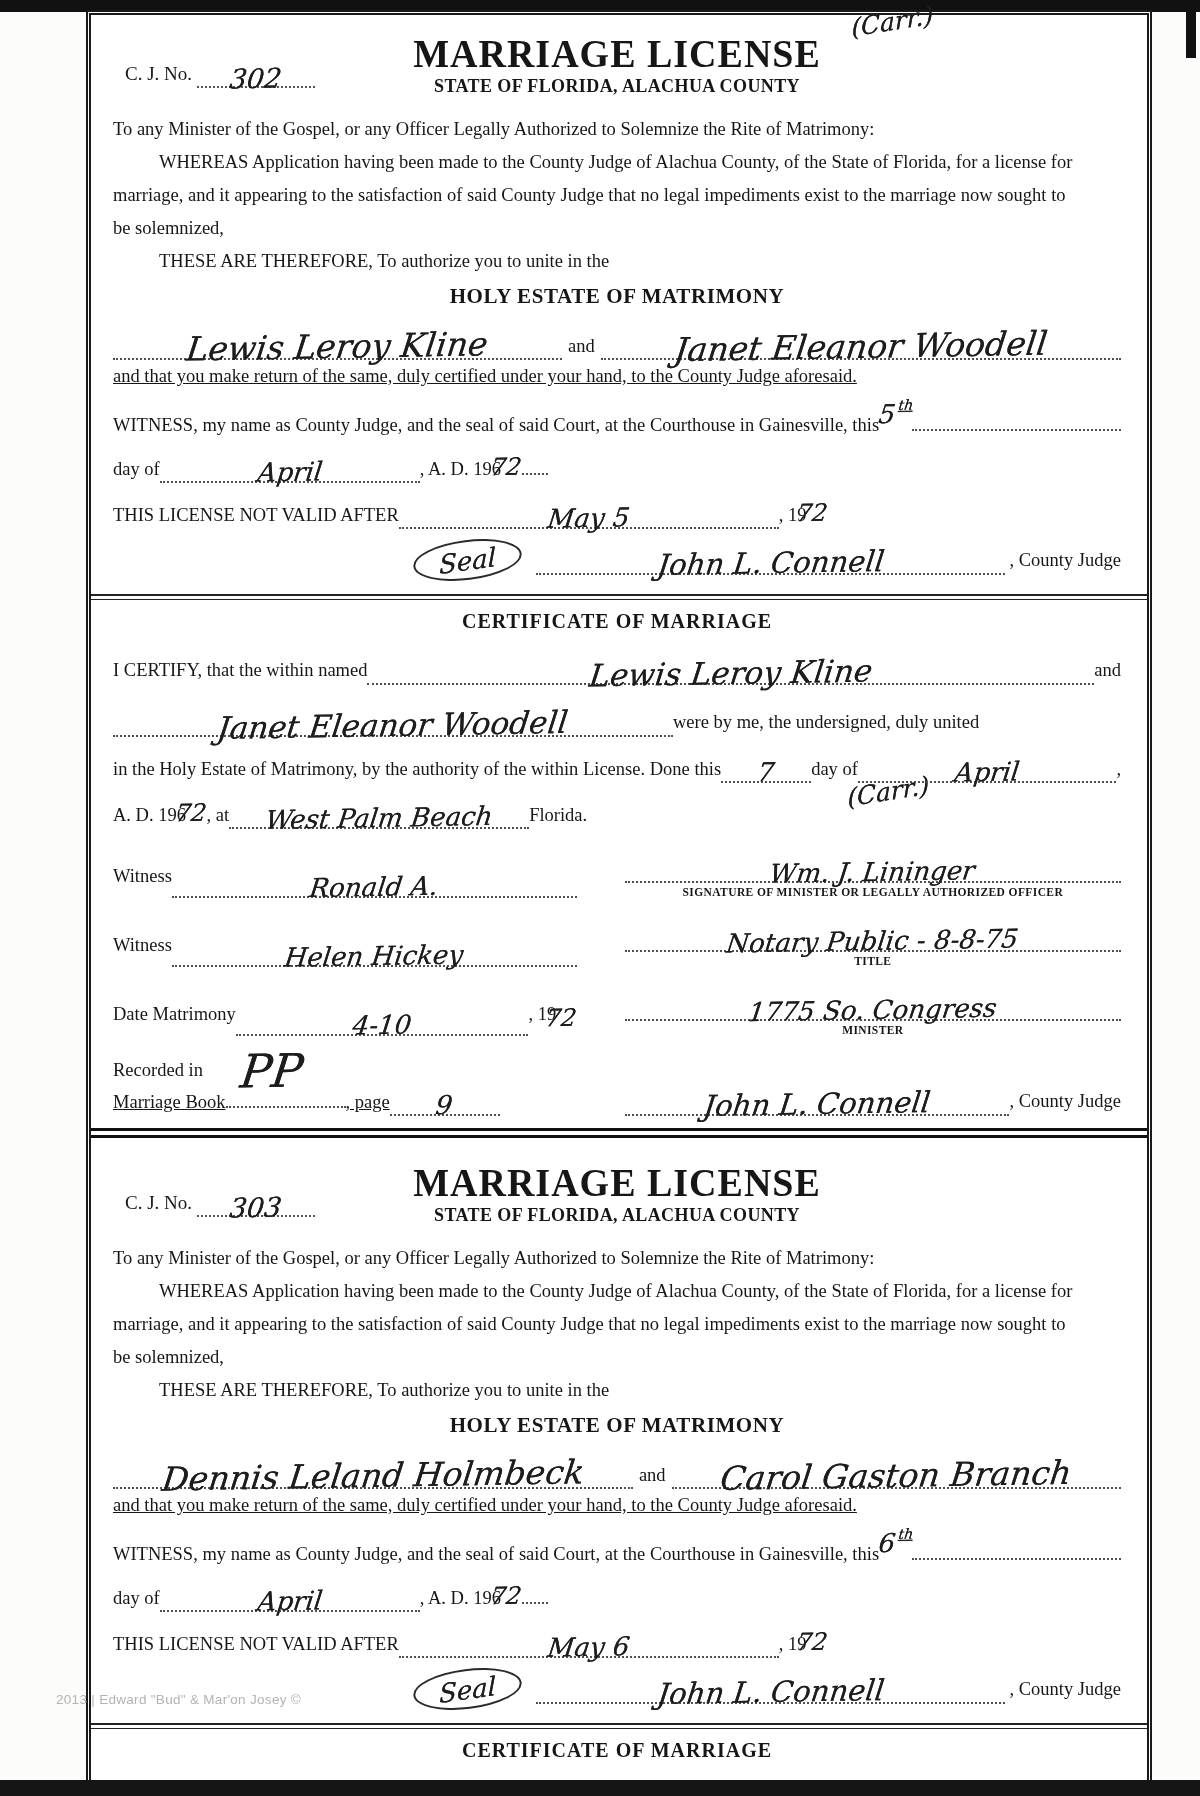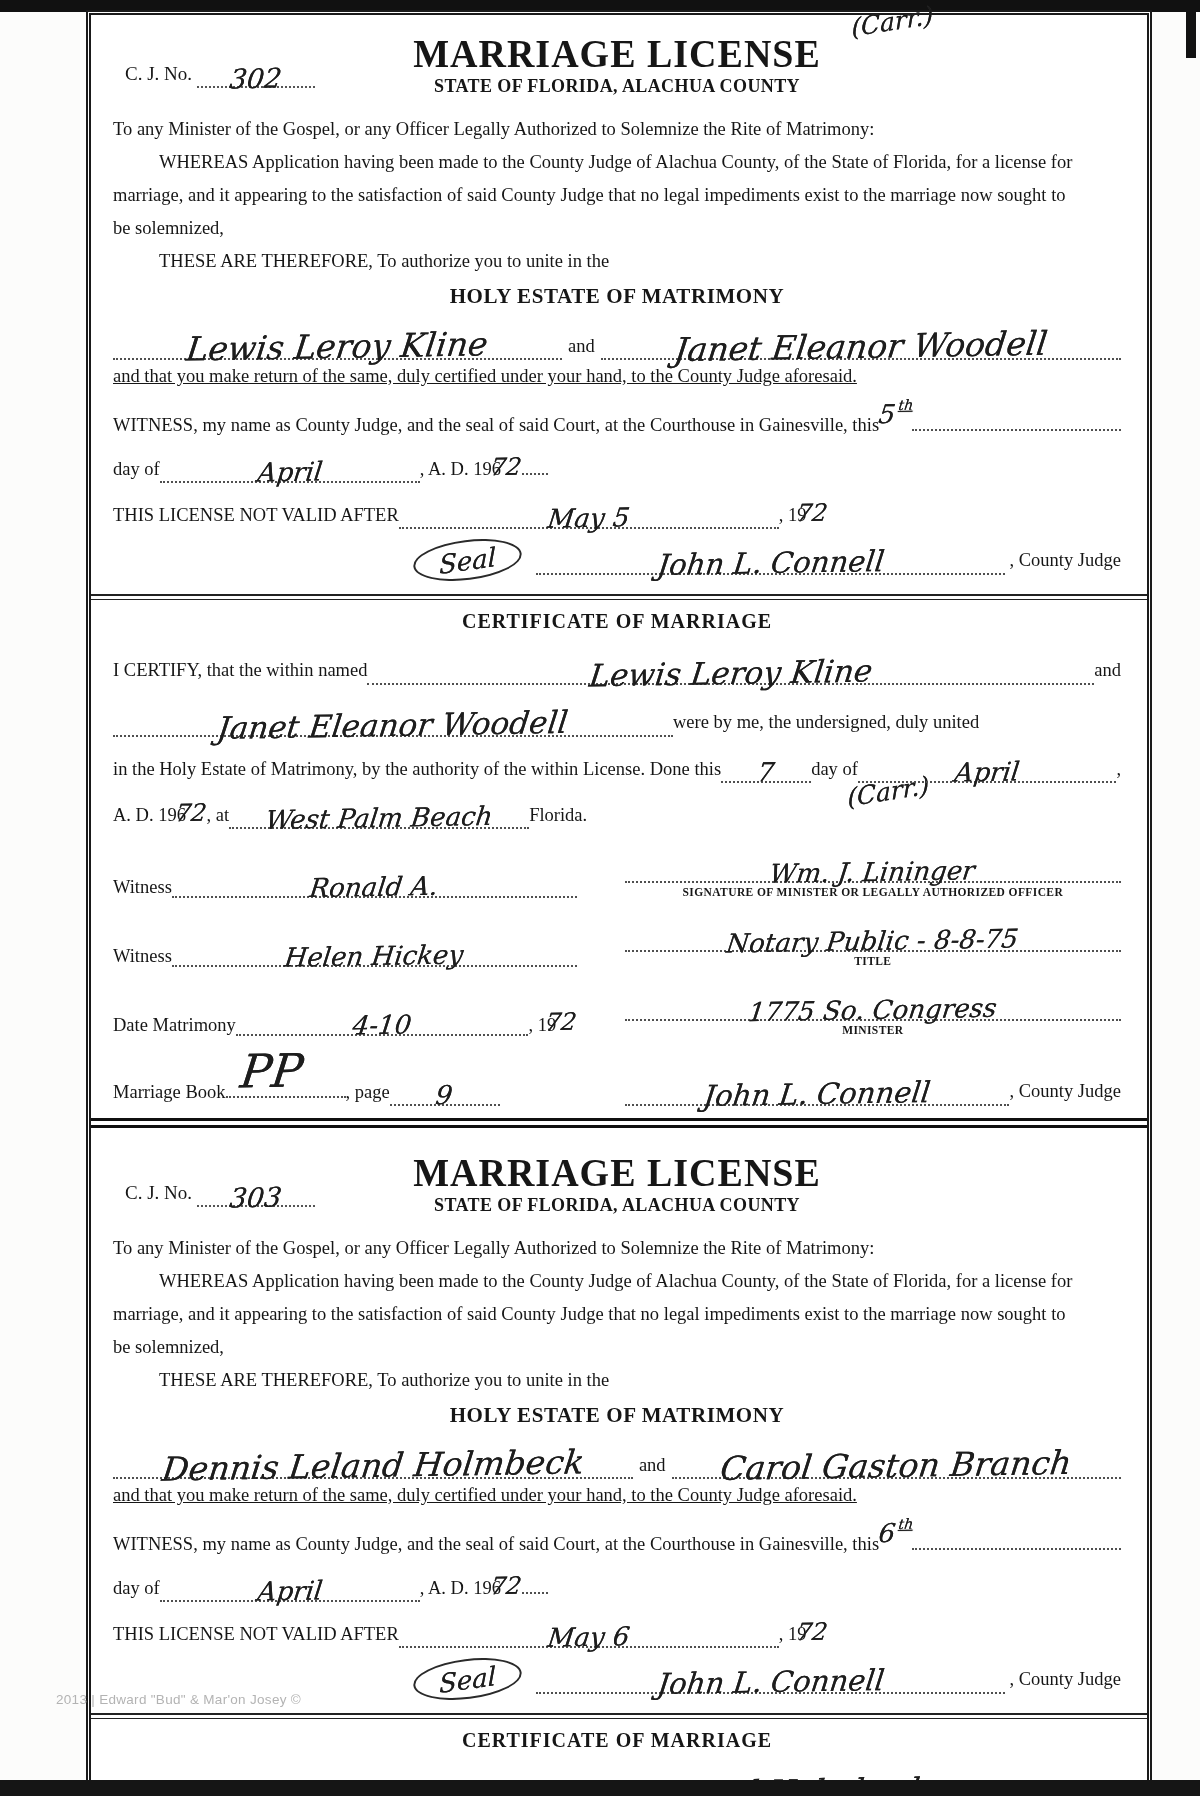--- a/index.html
+++ b/index.html
@@ -72,29 +72,29 @@
   .seal .hand{font-size:26px;top:4px;}
   .sig-row{display:flex;align-items:baseline;margin:10px 0 4px 300px;font-size:18.5px;}
   .sigblank{margin-right:4px;}
 
   .rule-mid{border-top:2px solid #222;border-bottom:1px solid #222;height:3px;margin:14px -26px 4px -22px;}
   .rule-heavy{border-top:3px solid #101010;border-bottom:3px solid #101010;height:4px;margin:6px 0;}
 
   .cert-title{margin:10px 0 0;text-align:center;font-size:20px;font-weight:bold;letter-spacing:1px;}
 
   .two-col{display:flex;align-items:flex-end;margin-top:22px;font-size:18.5px;}
-  .col-l{flex:0 0 46%;display:flex;align-items:flex-end;white-space:nowrap;}
+  .col-l{flex:0 0 46%;display:flex;align-items:flex-start;white-space:nowrap;}
   .col-r{flex:1 1 auto;margin-left:48px;}
   .col-r .blank{text-align:center;}
   .row-flex{display:flex;align-items:baseline;}
   .under-label{font-size:11.5px;font-weight:bold;text-align:center;letter-spacing:0.4px;margin-top:3px;}
 
   .rec-wrap{position:relative;display:block;}
   .rec-line1{font-size:18.5px;line-height:24px;}
-  .rec-line2{font-size:18.5px;display:flex;align-items:baseline;margin-top:16px;}
+  .rec-line2{font-size:18.5px;display:flex;align-items:baseline;margin-top:2px;text-decoration:underline;}
   .book-script{position:absolute;left:128px;top:-14px;font-size:46px;}
 
   .corner-note{position:absolute;font-size:25px;transform:rotate(-9deg) skewX(-8deg);}
   .corner-1{left:760px;top:-8px;}
   .corner-2{left:756px;top:762px;}
 
   .watermark{
     position:absolute;left:56px;top:1692px;font-family:"Liberation Sans",sans-serif;
     font-size:13.5px;color:#b3b3b3;letter-spacing:0.3px;z-index:5;
   }
@@ -219,20 +219,21 @@
       </div>
       <div class="col-r">
         <div class="blank"><span class="hand h-md">1775 So. Congress</span></div>
         <div class="under-label">MINISTER</div>
       </div>
     </div>
 
     <div class="two-col">
       <div class="col-l rec-wrap">
         <div>
+          <div class="rec-line1">Recorded in</div>
           <div class="rec-line2">
             <span>Marriage Book</span>
             <span class="dots w120"></span>
             <span>, page</span>
             <span class="blank w110 center"><span class="hand h-md">9</span></span>
           </div>
           <span class="hand book-script">PP</span>
         </div>
       </div>
       <div class="col-r row-flex">

